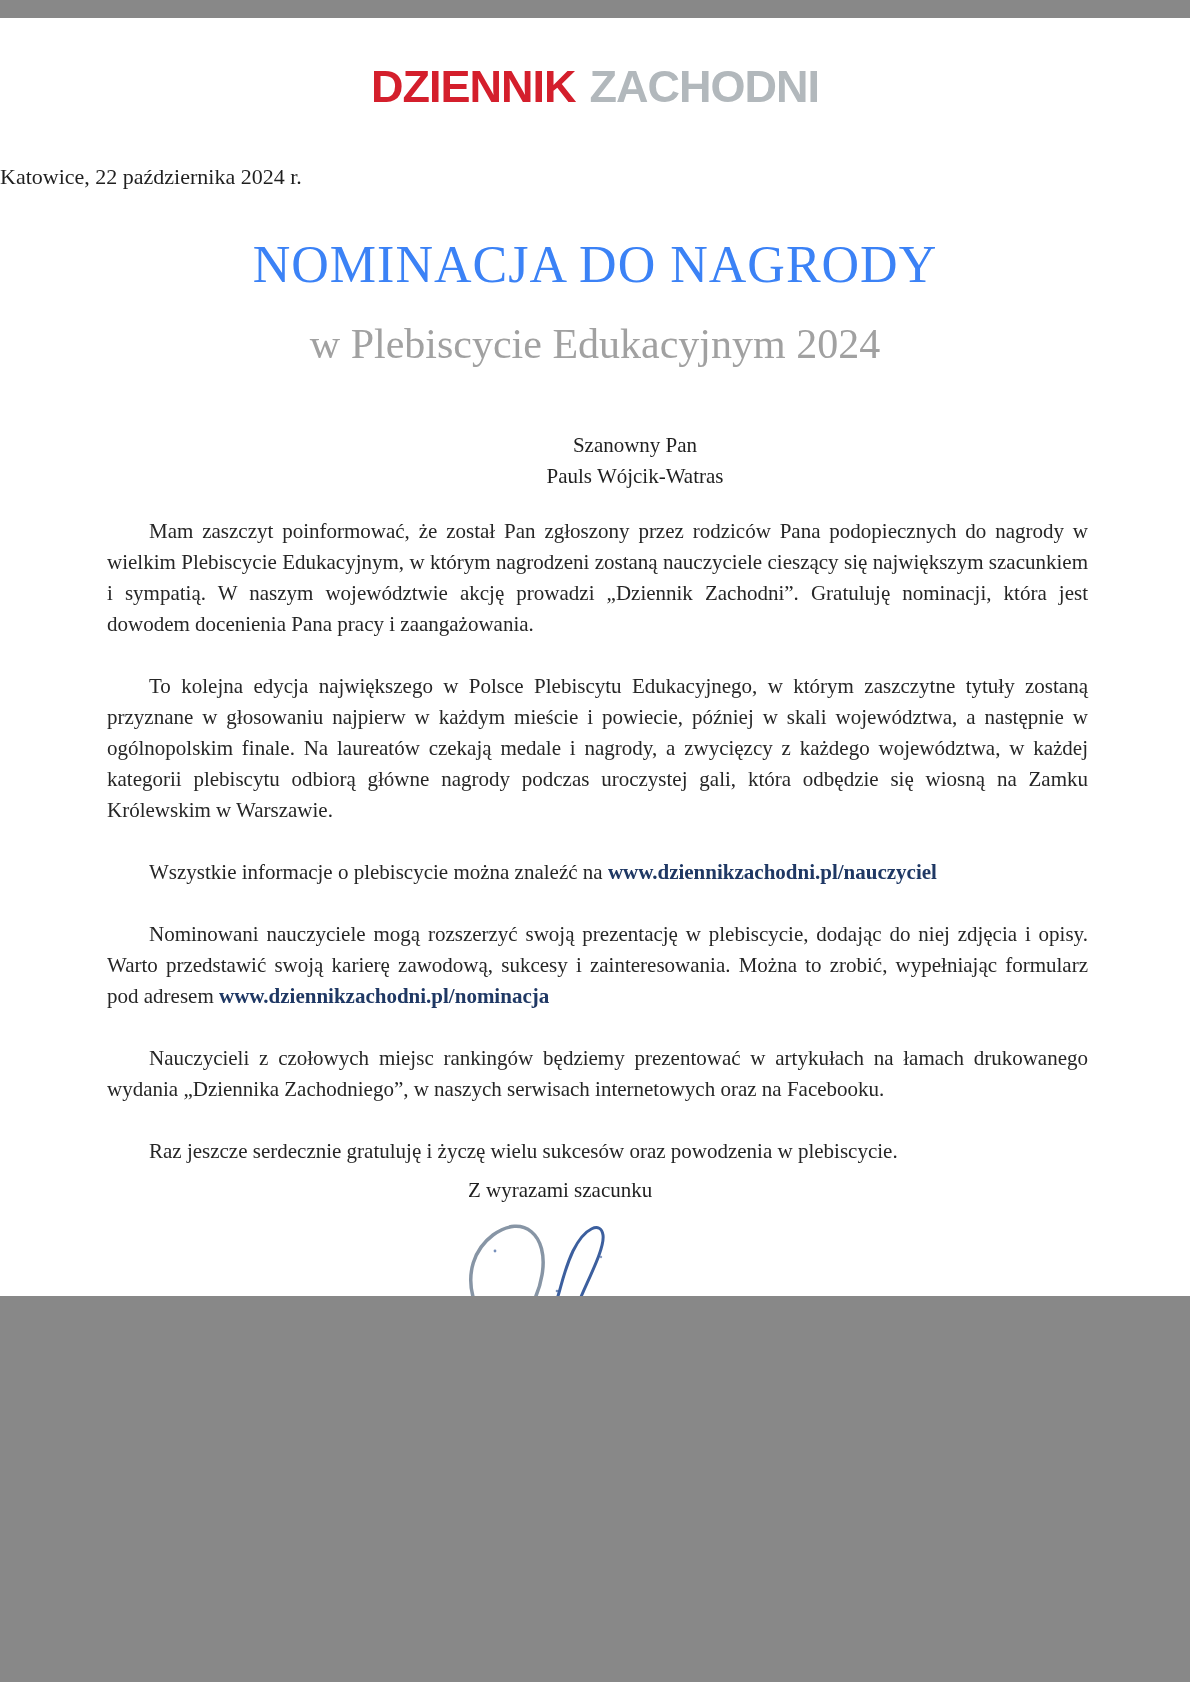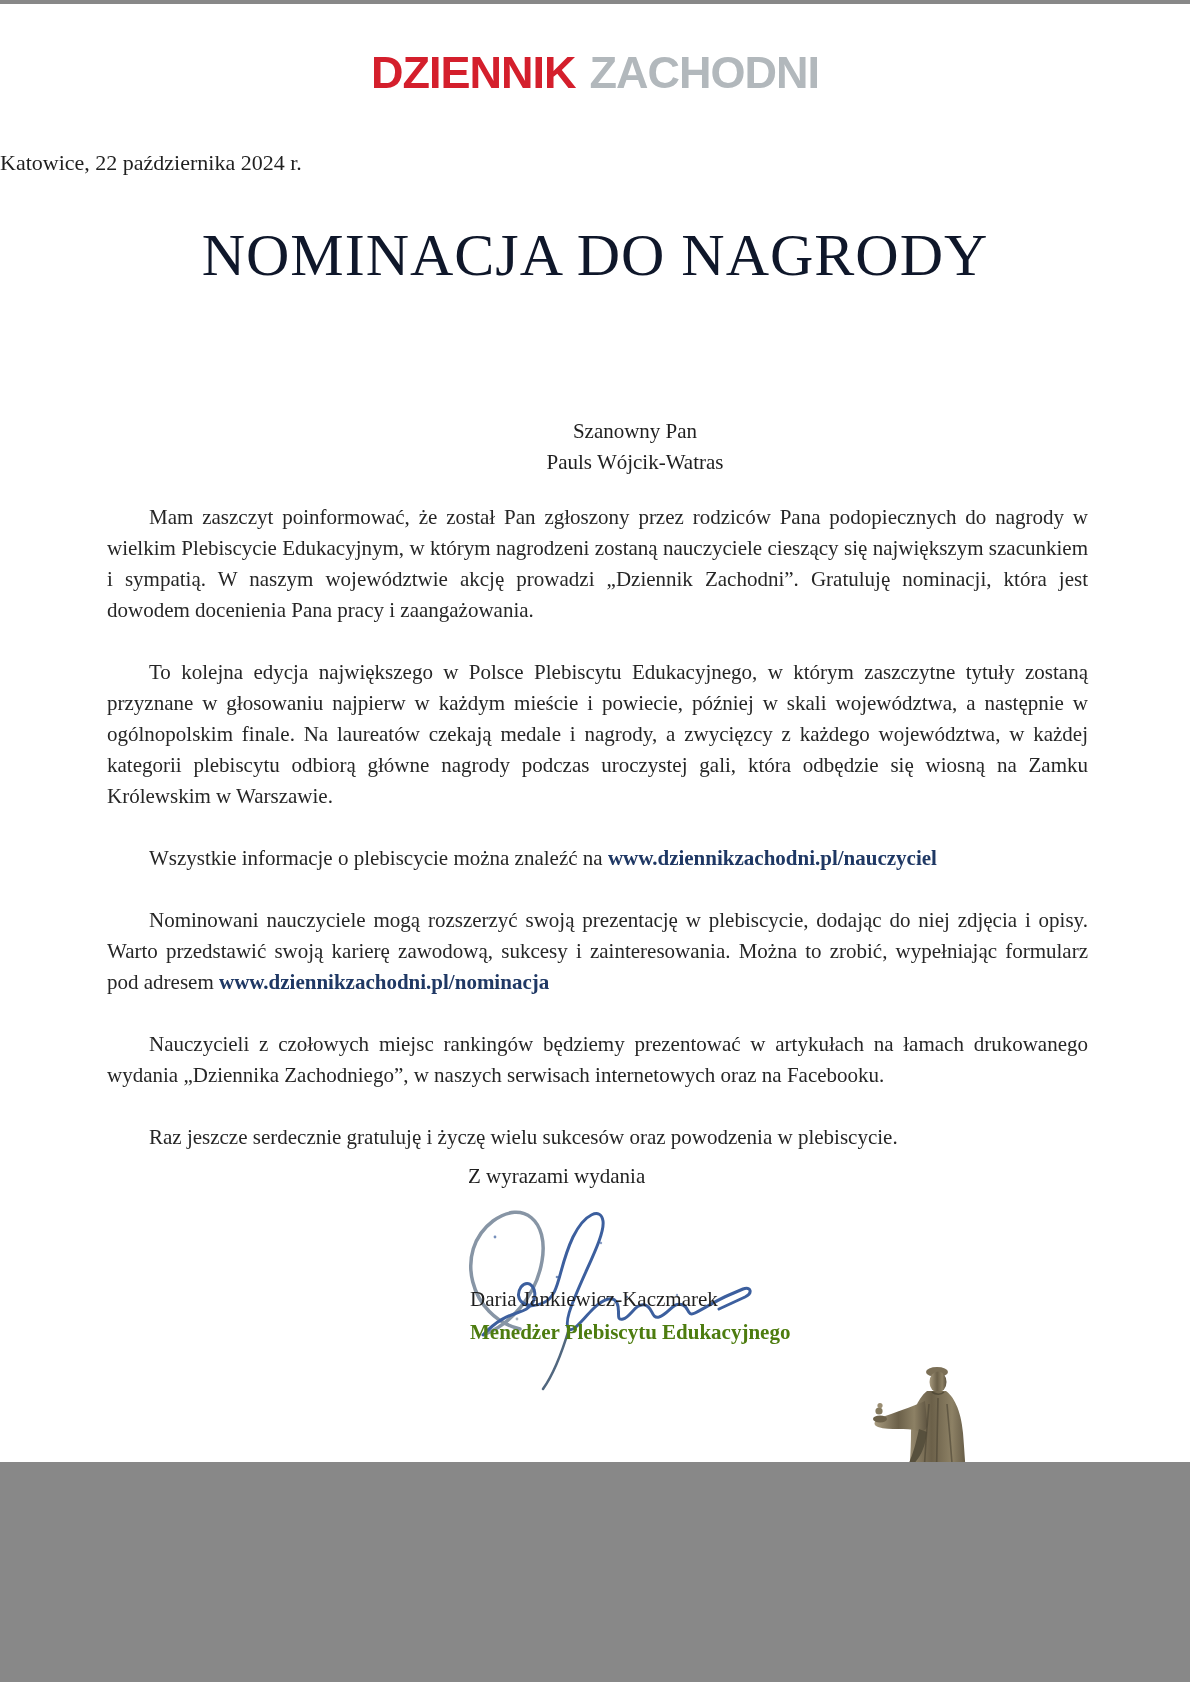--- a/index.html
+++ b/index.html
@@ -1,19 +1,19 @@
 <!DOCTYPE html>
 <html lang="pl"><head>
 <meta charset="utf-8">
 <style>
   html,body{margin:0;padding:0;background:#888;}
   .page{
     position:relative;
-    width:1190px;height:1458px;
-    margin:4px auto;
+    width:1190px;height:1278px;
+    margin:18px auto;
     background:#ffffff;
     font-family:"Liberation Serif", serif;
     color:#2a2a2a;
     overflow:hidden;
   }
   
   .logo{
     position:absolute;top:46px;left:0;width:100%;
     text-align:center;
     font-family:"Liberation Sans", sans-serif;
@@ -22,22 +22,22 @@
   }
   .logo .red{color:#d41f2c;}
   .logo .gray{color:#b2b8bc;margin-left:14px;}
   .dateline{
     position:absolute;top:146px;left:0;width:100%;
     text-align:left;font-size:22px;color:#1f1f1f;
   }
   .title{
     position:absolute;top:220px;left:0;width:100%;
     text-align:center;
-    font-size:60px;letter-spacing:1px;
-    color:#0f172a;line-height:1.05;
+    font-size:52px;letter-spacing:1px;
+    color:#3b82f6;line-height:1.05;
   }
   .subtitle{
     position:absolute;top:304px;left:0;width:100%;
     text-align:center;
     font-size:42px;color:#a1a1a1;line-height:1.05;
   }
   
   .recipient{
     position:absolute;top:412px;left:40px;width:100%;
     text-align:center;font-size:21px;line-height:31px;color:#1f1f1f;
@@ -88,36 +88,37 @@
 
 <div class="page">
 
   <div class="logo">
     <span class="red">DZIENNIK</span><span class="gray">ZACHODNI</span>
   </div>
 
   <div class="dateline">Katowice, 22 października 2024 r.</div>
 
   <div class="title">NOMINACJA DO NAGRODY</div>
+  <div class="subtitle">w Plebiscycie Edukacyjnym 2024</div>
 
   <div class="recipient">
     <div>Szanowny Pan</div>
     <div>Pauls Wójcik-Watras</div>
   </div>
 
   <div class="body">
     <p>Mam zaszczyt poinformować, że został Pan zgłoszony przez rodziców Pana podopiecznych do nagrody w wielkim Plebiscycie Edukacyjnym, w którym nagrodzeni zostaną nauczyciele cieszący się największym szacunkiem i sympatią. W naszym województwie akcję prowadzi „Dziennik Zachodni”. Gratuluję nominacji, która jest dowodem docenienia Pana pracy i zaangażowania.</p>
     <p>To kolejna edycja największego w Polsce Plebiscytu Edukacyjnego, w którym zaszczytne tytuły zostaną przyznane w głosowaniu najpierw w każdym mieście i powiecie, później w skali województwa, a następnie w ogólnopolskim finale. Na laureatów czekają medale i nagrody, a zwycięzcy z każdego województwa, w każdej kategorii plebiscytu odbiorą główne nagrody podczas uroczystej gali, która odbędzie się wiosną na Zamku Królewskim w Warszawie.</p>
     <p><span>Wszystkie informacje o plebiscycie można znaleźć na </span><a href="#" class="doc-link">www.dziennikzachodni.pl/nauczyciel</a></p>
     <p><span>Nominowani nauczyciele mogą rozszerzyć swoją prezentację w plebiscycie, dodając do niej zdjęcia i opisy. Warto przedstawić swoją karierę zawodową, sukcesy i zainteresowania. Można to zrobić, wypełniając formularz pod adresem </span><a href="#" class="doc-link">www.dziennikzachodni.pl/nominacja</a></p>
     <p>Nauczycieli z czołowych miejsc rankingów będziemy prezentować w artykułach na łamach drukowanego wydania „Dziennika Zachodniego”, w naszych serwisach internetowych oraz na Facebooku.</p>
     <p>Raz jeszcze serdecznie gratuluję i życzę wielu sukcesów oraz powodzenia w plebiscycie.</p>
   </div>
 
-  <div class="closing-phrase">Z wyrazami wydania</div>
+  <div class="closing-phrase">Z wyrazami szacunku</div>
 
   <svg class="signature-svg" viewBox="0 0 335 215" xmlns="http://www.w3.org/2000/svg" aria-hidden="true">
 
     <path d="M95,150 C45,138 28,72 68,42 C98,20 124,42 117,82 C111,118 84,146 60,155" fill="none" stroke="#8795a5" stroke-width="3.5" stroke-linecap="round"></path>
 
     <path d="M58,156 C84,128 100,138 108,123 C114,111 104,98 96,108 C88,120 100,132 118,124 C136,116 132,92 148,58 C160,34 176,28 178,42 C180,56 162,88 150,118 C144,132 140,146 144,150 C148,154 158,140 168,130 C178,120 188,116 192,124 C196,132 190,142 198,140 C206,138 210,124 220,126 C228,128 226,140 234,138 C244,135 248,122 258,126 C264,128 262,138 270,134 C282,128 292,121 304,116 L318,110 C326,107 328,114 320,118 L294,130" fill="none" stroke="#3c5f9e" stroke-width="3" stroke-linecap="round" stroke-linejoin="round"></path>
 
     <path d="M144,150 C138,170 128,196 118,210" fill="none" stroke="#51677f" stroke-width="2.6" stroke-linecap="round"></path>
 
     <circle cx="70" cy="58" r="1.4" fill="#3c5f9e" opacity="0.7"></circle>

